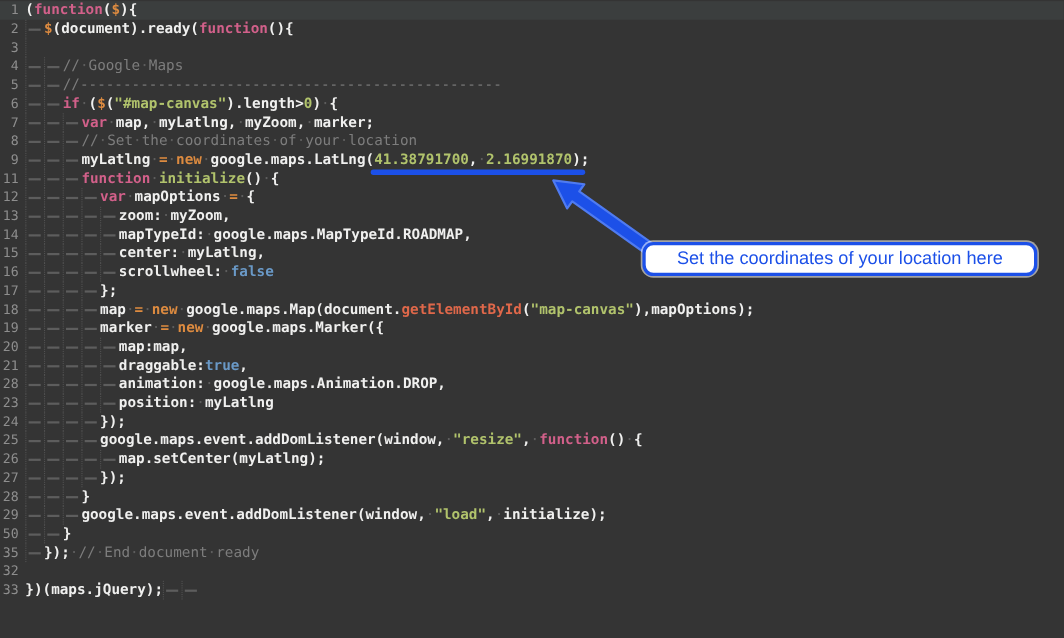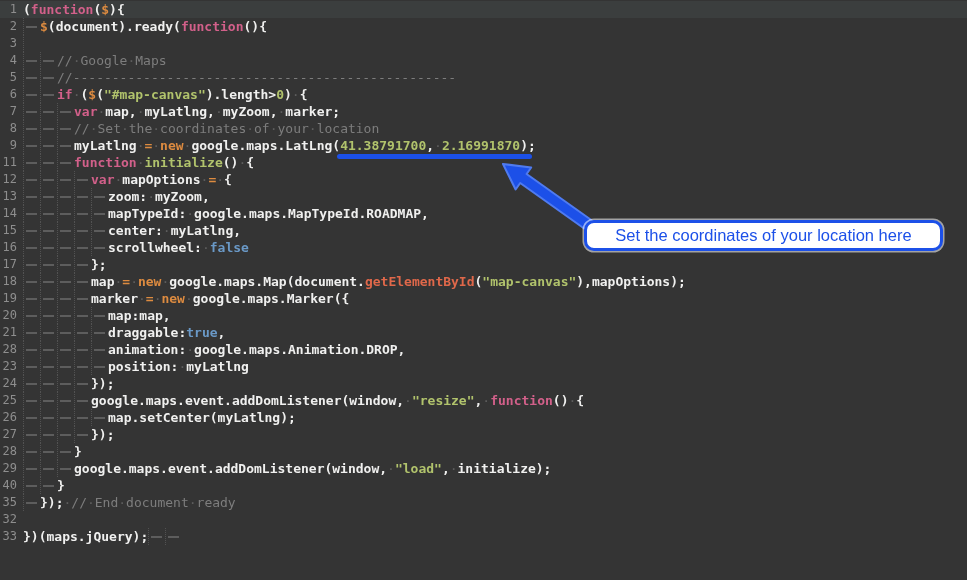--- a/index.html
+++ b/index.html
@@ -73,21 +73,21 @@
       <div class="row"><span class="ln">20</span><span class="lc"><span class="tab"></span><span class="tab"></span><span class="tab"></span><span class="tab"></span><span class="tab"></span><span class="w">map:map,</span></span></div>
       <div class="row"><span class="ln">21</span><span class="lc"><span class="tab"></span><span class="tab"></span><span class="tab"></span><span class="tab"></span><span class="tab"></span><span class="w">draggable:</span><span class="b">true</span><span class="w">,</span></span></div>
       <div class="row"><span class="ln">28</span><span class="lc"><span class="tab"></span><span class="tab"></span><span class="tab"></span><span class="tab"></span><span class="tab"></span><span class="w">animation:<span class="dot">·</span>google.maps.Animation.DROP,</span></span></div>
       <div class="row"><span class="ln">23</span><span class="lc"><span class="tab"></span><span class="tab"></span><span class="tab"></span><span class="tab"></span><span class="tab"></span><span class="w">position:<span class="dot">·</span>myLatlng</span></span></div>
       <div class="row"><span class="ln">24</span><span class="lc"><span class="tab"></span><span class="tab"></span><span class="tab"></span><span class="tab"></span><span class="w">});</span></span></div>
       <div class="row"><span class="ln">25</span><span class="lc"><span class="tab"></span><span class="tab"></span><span class="tab"></span><span class="tab"></span><span class="w">google.maps.event.addDomListener(window,<span class="dot">·</span></span><span class="s">"resize"</span><span class="w">,<span class="dot">·</span></span><span class="k">function</span><span class="w">()<span class="dot">·</span>{</span></span></div>
       <div class="row"><span class="ln">26</span><span class="lc"><span class="tab"></span><span class="tab"></span><span class="tab"></span><span class="tab"></span><span class="tab"></span><span class="w">map.setCenter(myLatlng);</span></span></div>
       <div class="row"><span class="ln">27</span><span class="lc"><span class="tab"></span><span class="tab"></span><span class="tab"></span><span class="tab"></span><span class="w">});</span></span></div>
       <div class="row"><span class="ln">28</span><span class="lc"><span class="tab"></span><span class="tab"></span><span class="tab"></span><span class="w">}</span></span></div>
       <div class="row"><span class="ln">29</span><span class="lc"><span class="tab"></span><span class="tab"></span><span class="tab"></span><span class="w">google.maps.event.addDomListener(window,<span class="dot">·</span></span><span class="s">"load"</span><span class="w">,<span class="dot">·</span>initialize);</span></span></div>
-      <div class="row"><span class="ln">40</span><span class="lc"><span class="tab"></span><span class="tab"></span><span class="w">}</span></span></div>
+      <div class="row"><span class="ln">50</span><span class="lc"><span class="tab"></span><span class="tab"></span><span class="w">}</span></span></div>
       <div class="row"><span class="ln">35</span><span class="lc"><span class="tab"></span><span class="w">});<span class="dot">·</span></span><span class="c">//<span class="dot">·</span>End<span class="dot">·</span>document<span class="dot">·</span>ready</span></span></div>
       <div class="row"><span class="ln">32</span><span class="lc"></span></div>
       <div class="row"><span class="ln">33</span><span class="lc"><span class="w">})(maps.jQuery);</span><span class="tab"></span><span class="tab"></span></span></div>
     </div>
 
   <div id="underline"></div>
 
   <svg id="arrow" width="967" height="580" viewBox="0 0 967 580">
     <polygon points="503,164 531.2,167.5 526.6,174 603.2,228.5 596.8,237.5 520.2,183 515.6,189.5" style="fill:var(--annotation-blue,#1c50e8);stroke:var(--arrow-edge,#4f7bf0);stroke-width:2;stroke-linejoin:round;"></polygon>
   </svg>

